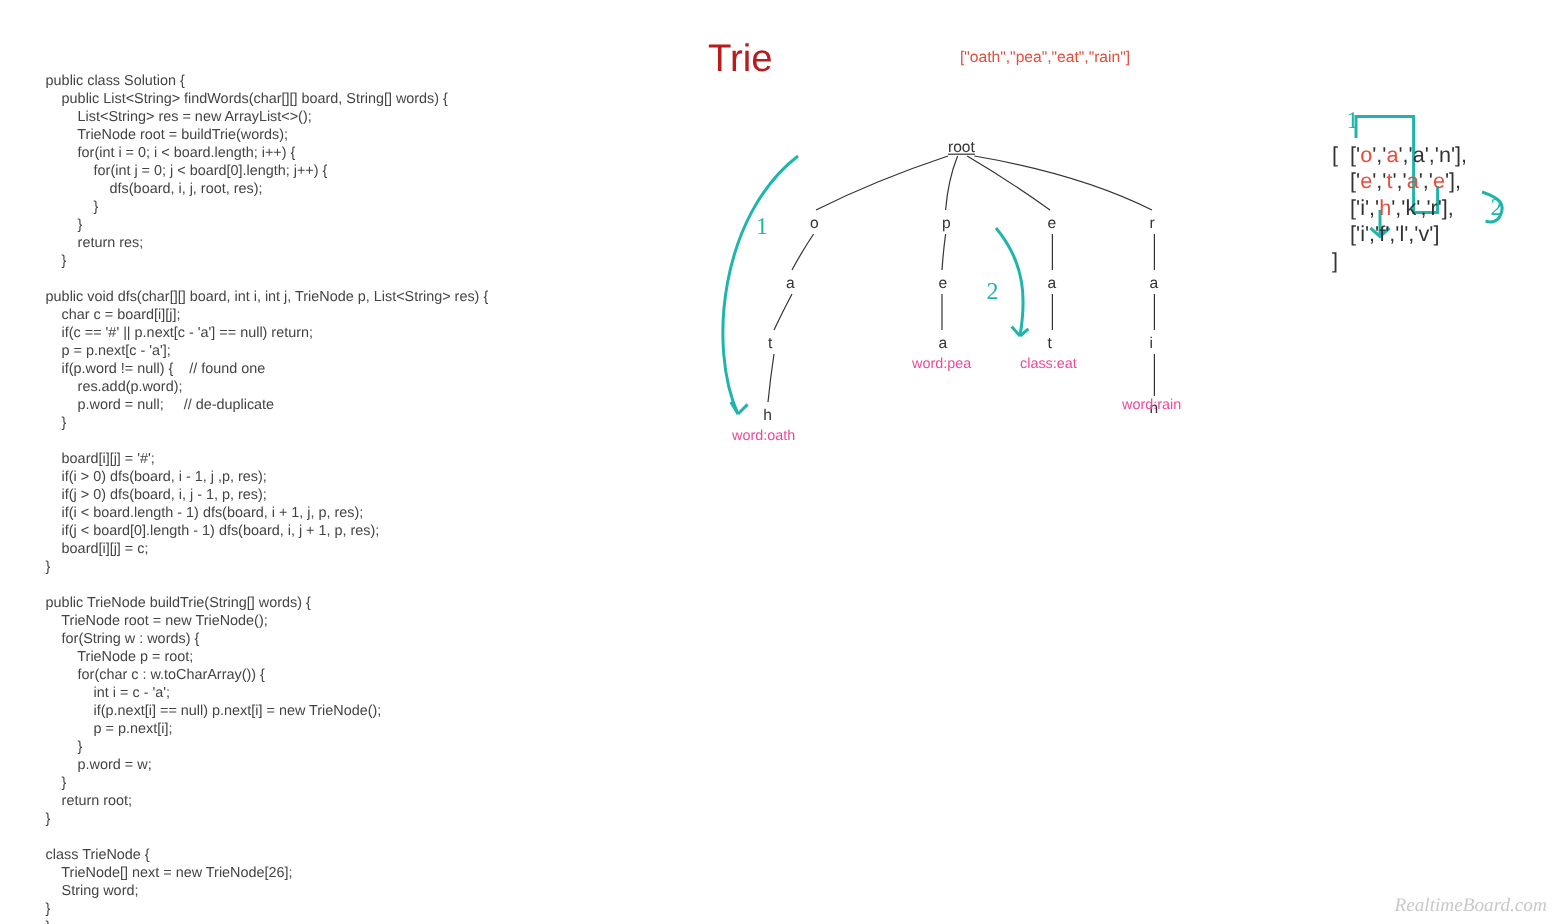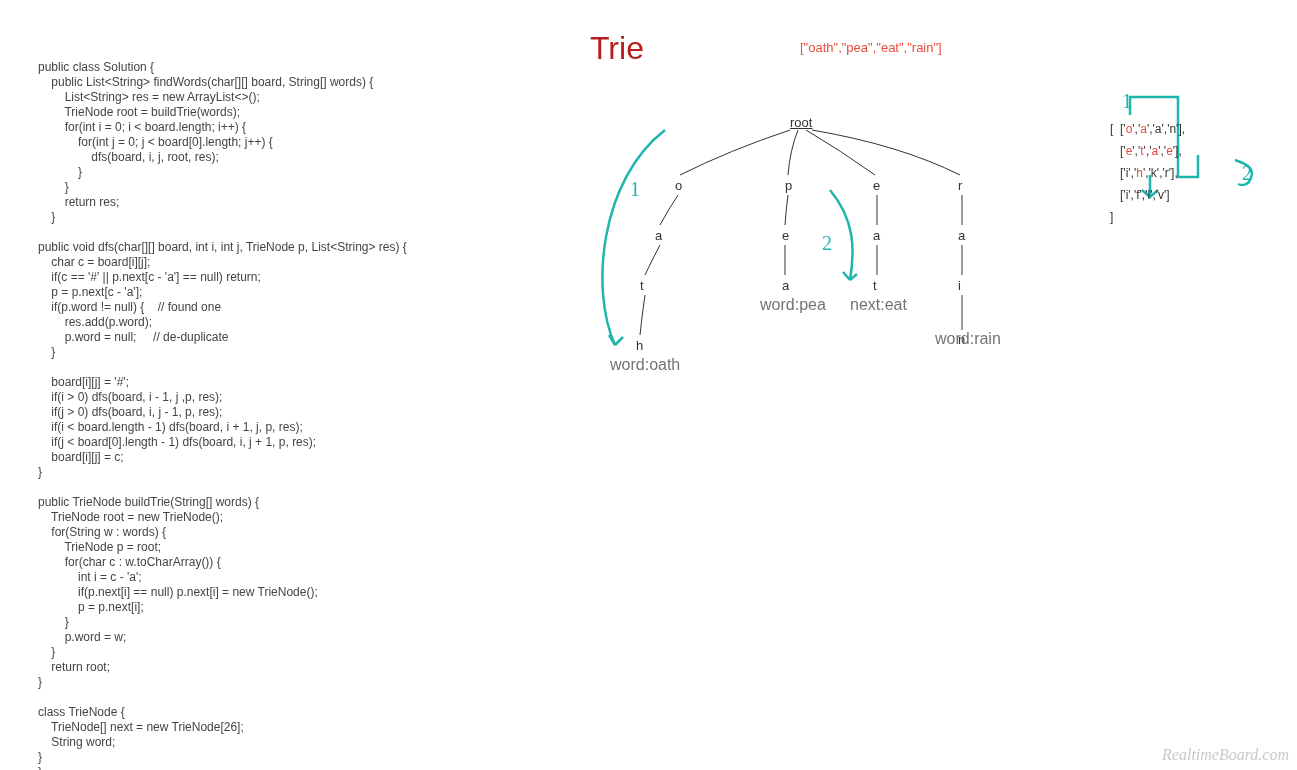--- a/index.html
+++ b/index.html
@@ -34,26 +34,26 @@
     font-size: 13px;
   }
   .node {
     position: absolute;
     font-size: 13px;
     color: #333;
     text-align: center;
   }
   .wordlabel {
     position: absolute;
-    font-size: 16px;
-    color: #737373;
+    font-size: 12px;
+    color: #ec4899;
   }
   .board {
     position: absolute;
-    font-size: 12px;
+    font-size: 18px;
     line-height: 22px;
     color: #333;
     font-family: Arial, sans-serif;
   }
   .board .hl { color: #e74c3c; }
   .watermark {
     position: absolute;
     right: 8px;
     bottom: 6px;
     color: #c9c9c9;
@@ -157,21 +157,21 @@
 <div class="wordlabel" style="left:610px; top:356px;">word:oath</div>
 
 <div class="node" style="left:785px; top:178px;">p</div>
 <div class="node" style="left:782px; top:228px;">e</div>
 <div class="node" style="left:782px; top:278px;">a</div>
 <div class="wordlabel" style="left:760px; top:296px;">word:pea</div>
 
 <div class="node" style="left:873px; top:178px;">e</div>
 <div class="node" style="left:873px; top:228px;">a</div>
 <div class="node" style="left:873px; top:278px;">t</div>
-<div class="wordlabel" style="left:850px; top:296px;">next:eat</div>
+<div class="wordlabel" style="left:850px; top:296px;">class:eat</div>
 
 <div class="node" style="left:958px; top:178px;">r</div>
 <div class="node" style="left:958px; top:228px;">a</div>
 <div class="node" style="left:958px; top:278px;">i</div>
 <div class="node" style="left:958px; top:332px;">n</div>
 <div class="wordlabel" style="left:935px; top:330px;">word:rain</div>
 
 <svg class="edges" width="1297" height="770">
   <path class="teal" d="M665 130 C 600 180, 590 290, 615 345"></path>
   <path class="teal" d="M615 345 l -6 -10 M615 345 l 8 -8"></path>

